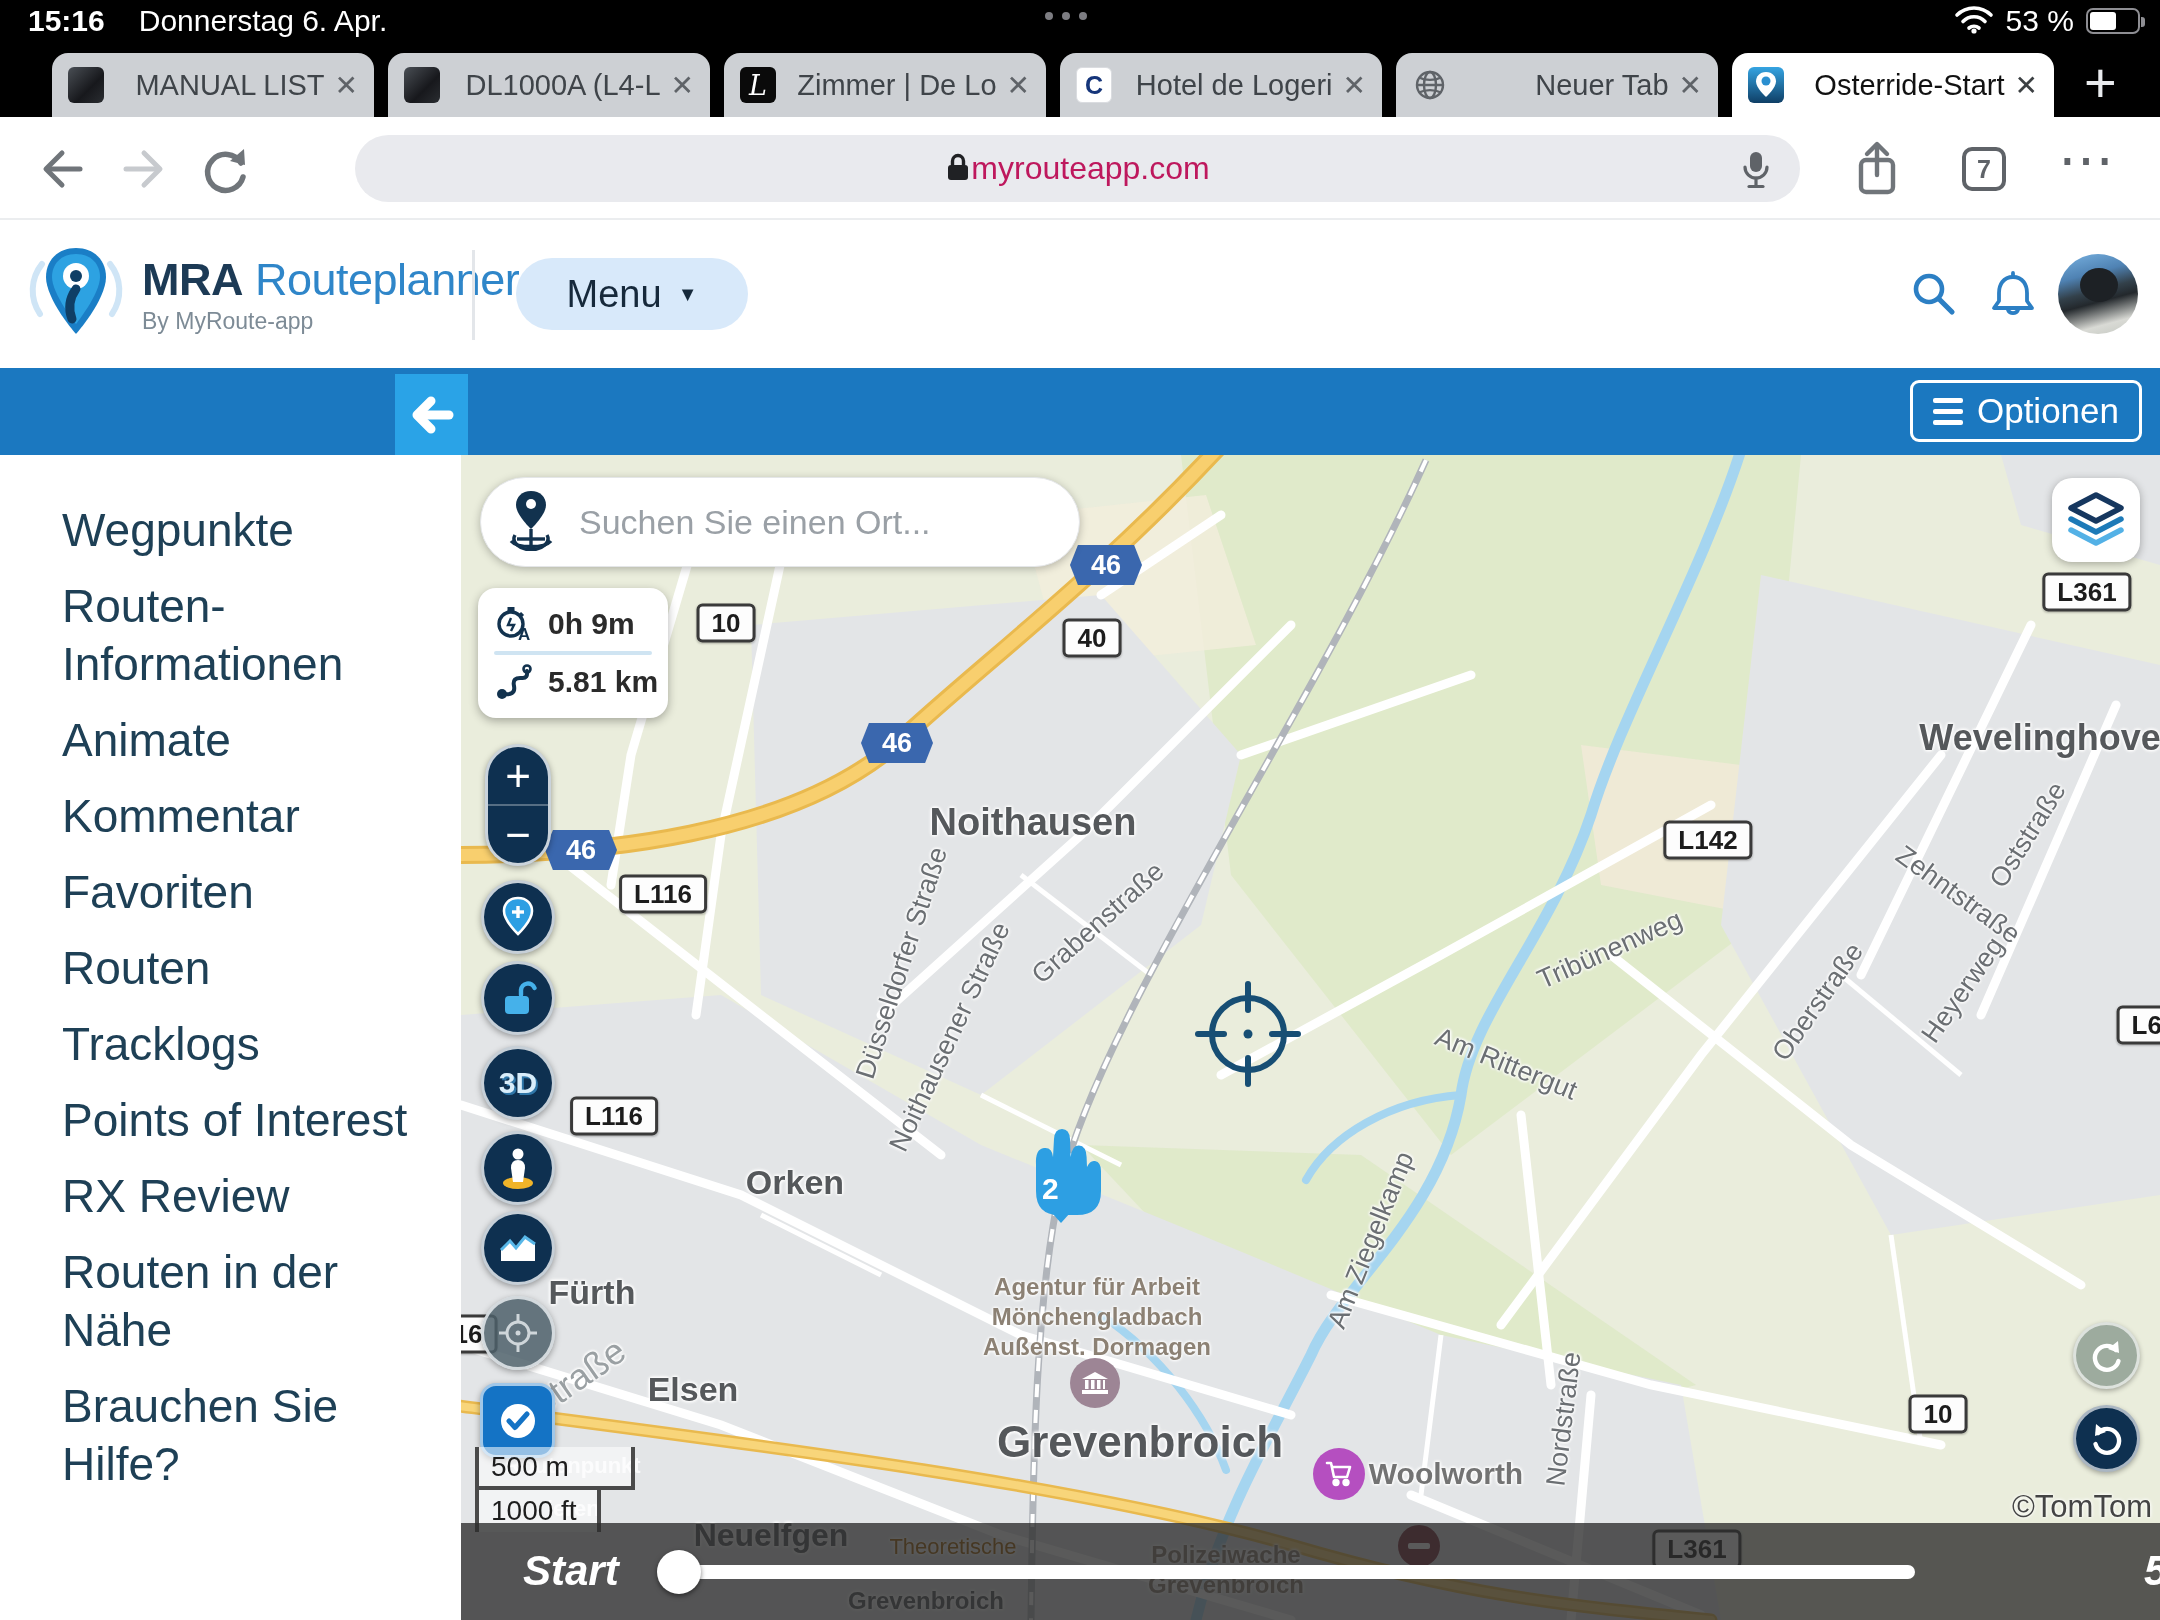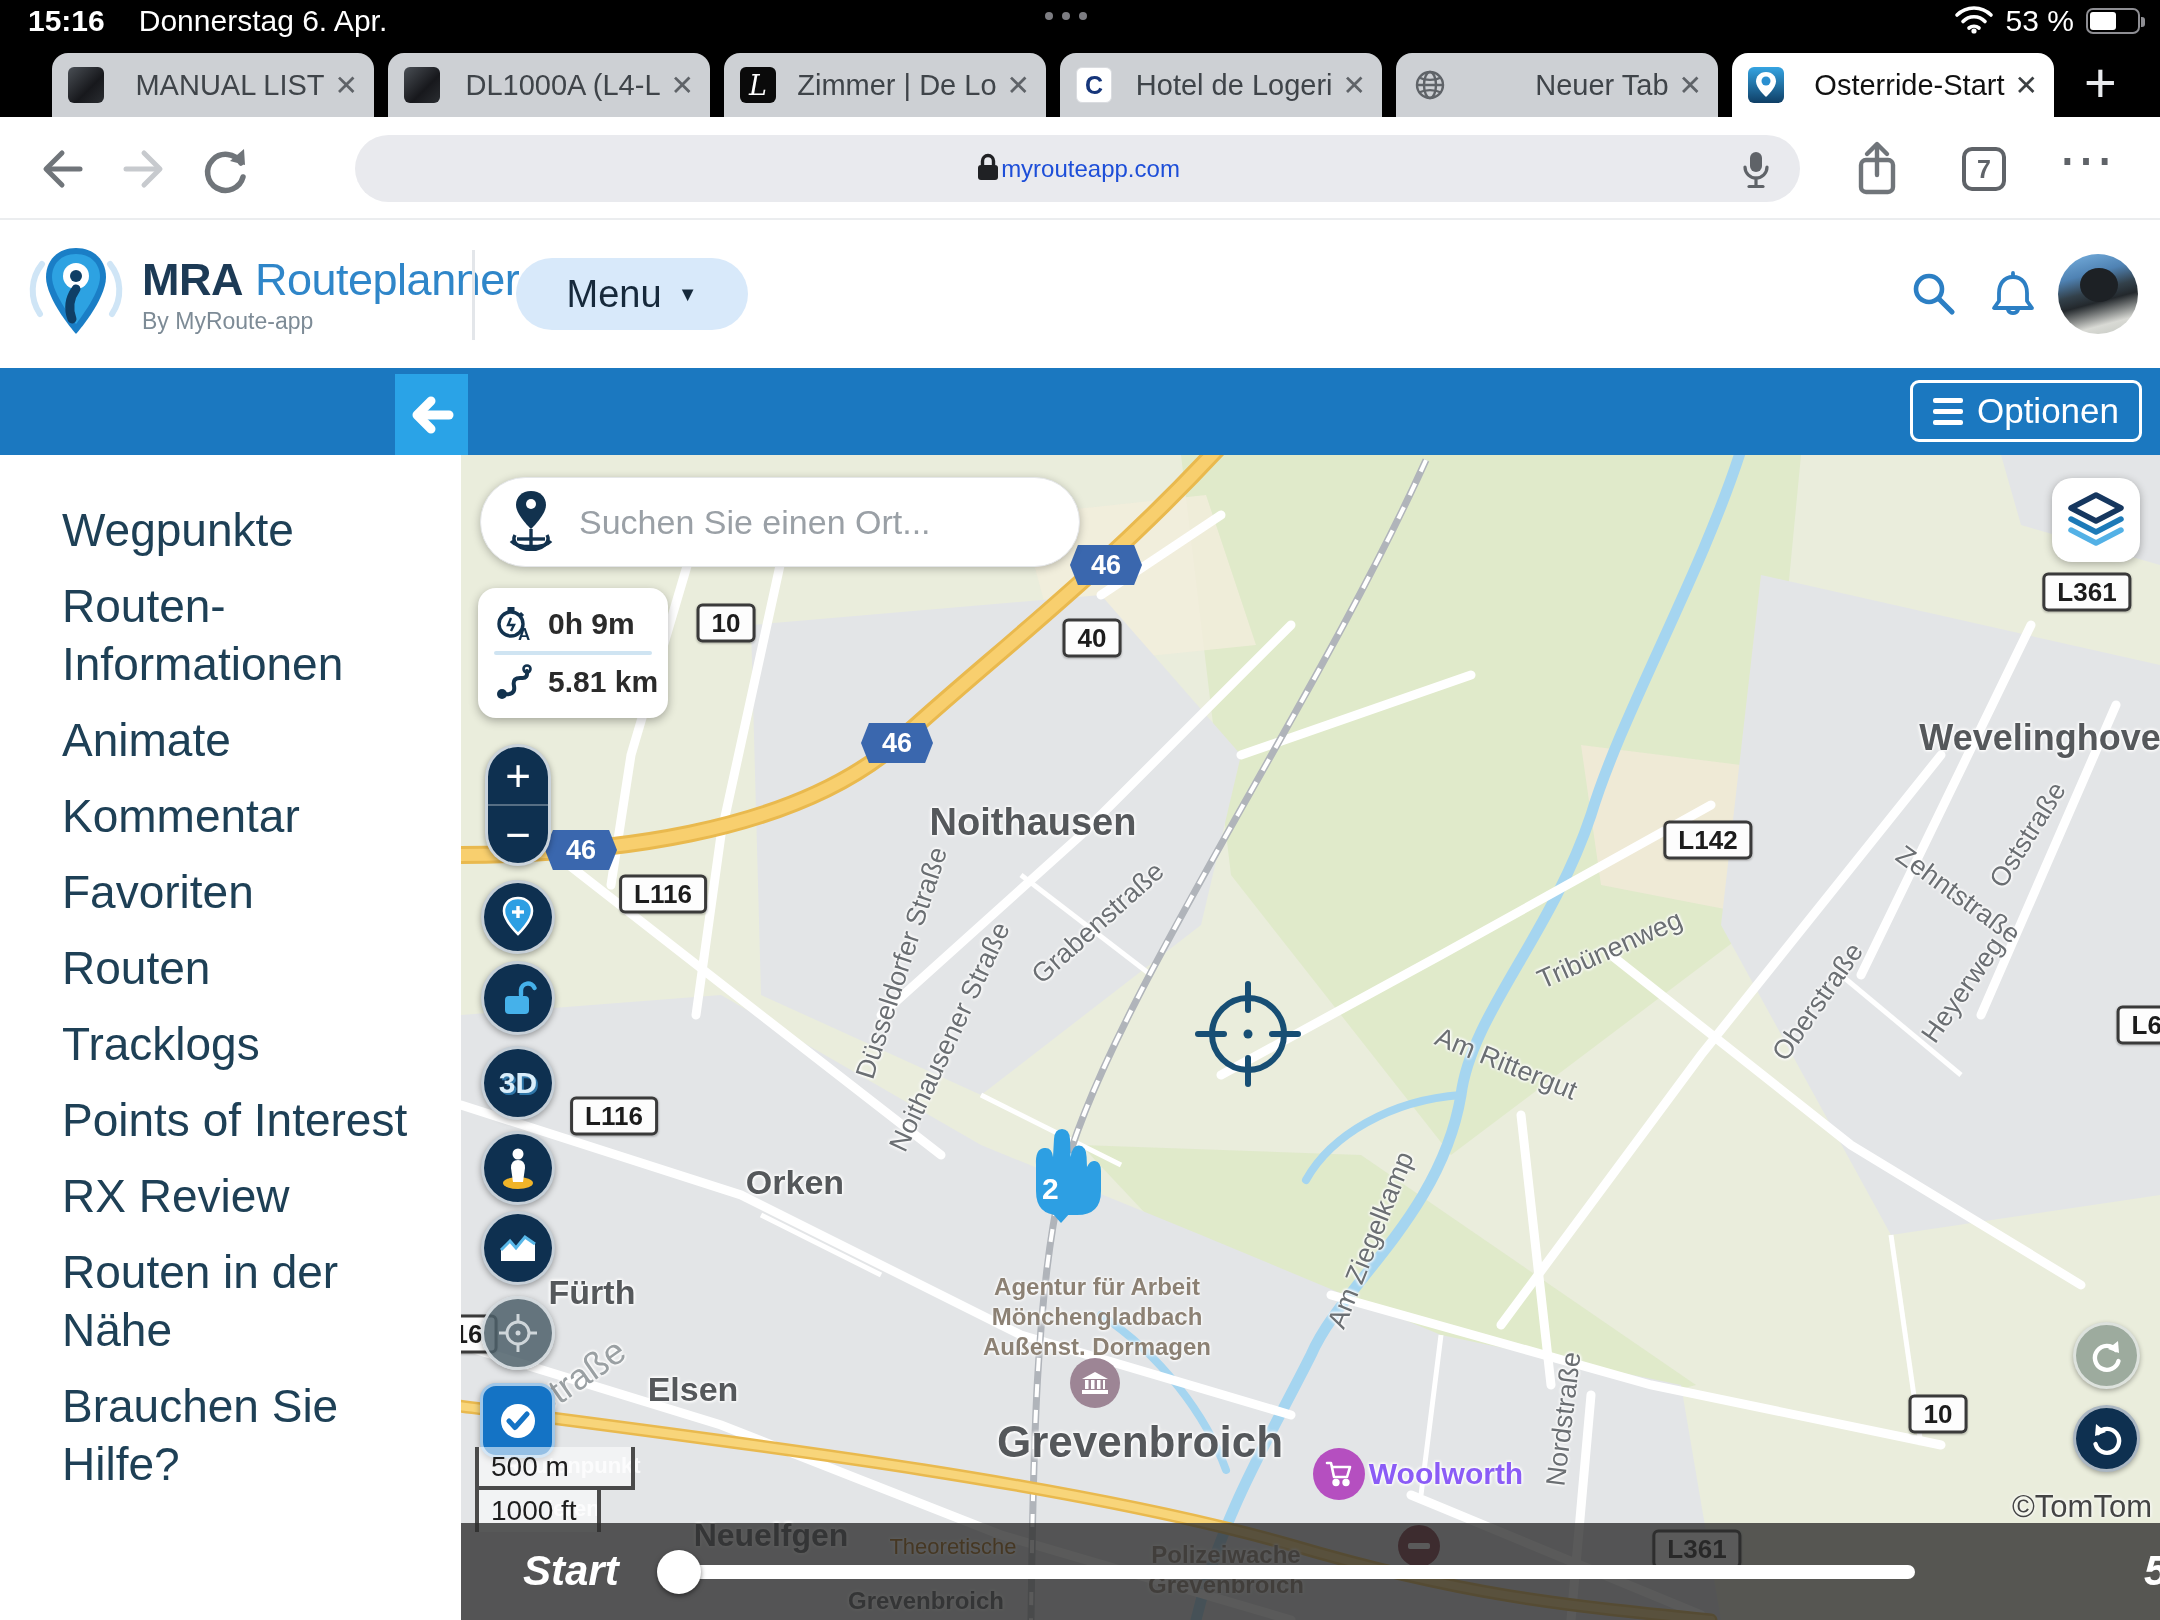--- a/index.html
+++ b/index.html
@@ -37,21 +37,21 @@
   .tab-close { font-size:28px; color:#5f6368; margin-left:10px; }
   .tab.active .tab-close { color:#3c4043; }
   .newtab { color:#e8eaed; font-size:56px; font-weight:300; margin:0 0 6px 16px; line-height:56px; }
 
   
   .urlrow { position:absolute; left:0; top:117px; width:2160px; height:103px; background:#fff;
             border-bottom:2px solid #ebedef; }
   .nav-ic { position:absolute; top:26px; }
   .url-pill { position:absolute; left:355px; top:18px; width:1445px; height:67px; background:#e9eaee;
               border-radius:34px; display:flex; align-items:center; justify-content:center; }
-  .url-text { font-size:24px; color:#1d4ed8; }
+  .url-text { font-size:32px; color:#be185d; }
   .url-mic { position:absolute; right:26px; top:14px; }
   .tabcount { position:absolute; left:1962px; top:30px; width:44px; height:44px; border:4px solid #5f6368;
               border-radius:10px; color:#5f6368; font-size:25px; font-weight:700;
               display:flex; align-items:center; justify-content:center; }
   .moredots { position:absolute; left:2058px; top:10px; font-size:56px; color:#5f6368; letter-spacing:2px; }
 
   
   .appheader { position:absolute; left:0; top:220px; width:2160px; height:116px; background:#fff; }
   .logo { position:absolute; left:28px; top:22px; display:flex; align-items:center; }
   .logo-text { margin-left:18px; }
@@ -479,21 +479,21 @@
       </div>
       <div class="poi-dot" style="left:878px;top:1019px;width:52px;height:52px;background:#b54fc0">
         <svg width="28" height="26" viewBox="0 0 28 26">
             <g stroke="#fff" stroke-width="2.6" fill="none" stroke-linecap="round" stroke-linejoin="round">
               <path d="M2,2 h4 l3,14 h13 l3,-10 H8"></path>
               <circle cx="11" cy="21.5" r="2.4" fill="#fff"></circle>
               <circle cx="21" cy="21.5" r="2.4" fill="#fff"></circle>
             </g>
           </svg>
       </div>
-      <span class="town" style="left:985px;top:1019px;font-size:30px;color:#8b5cf6;font-weight:700;transform:translate(-50%,-50%)">Woolworth</span>
+      <span class="town" style="left:985px;top:1019px;font-size:30px;color:#737373;font-weight:700;transform:translate(-50%,-50%)">Woolworth</span>
       <div class="poi-label" style="left:765px;top:1115px">
         <div>Polizeiwache</div>
         <div>Grevenbroich</div>
       </div>
       <div class="poi-dot" style="left:958px;top:1091px;width:42px;height:42px;background:#7c2d3e">
         <div style="width:22px;height:6px;background:#fff;border-radius:2px"></div>
       </div>
 
       <div class="crosshair" style="left:787px;top:581px">
         <svg width="120" height="120" viewBox="0 0 120 120">

